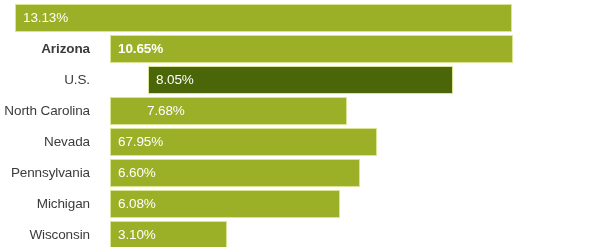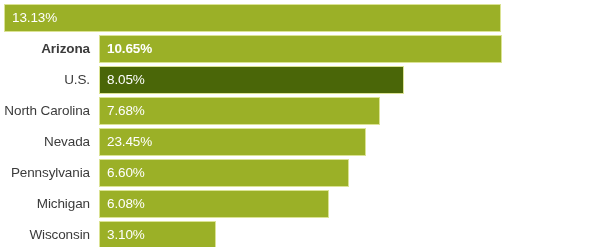--- a/index.html
+++ b/index.html
@@ -46,21 +46,21 @@
   }
 
   .bar-area {
     position: relative;
     flex: 1 1 auto;
     height: 28px;
   }
 
   .bar {
     position: absolute;
-    left: 4px;
+    left: 15px;
     top: 0;
     height: 28px;
     box-sizing: border-box;
     background: #9bb027;
     border: 1px solid #dbe394;
     display: flex;
     align-items: center;
     overflow: hidden;
   }
 
@@ -91,41 +91,41 @@
       </div>
     </div>
     <div class="row" style="top: 35px; font-weight: bold;">
       <div class="row-label">Arizona</div>
       <div class="bar-area">
         <div class="bar" style="width: 403px; background: rgb(155, 176, 39); border-color: rgb(219, 227, 148);">
           <span class="bar-value" style="color: rgb(255, 255, 255);">10.65%</span>
         </div>
       </div>
     </div>
-    <div class="row" style="top: 66px;">
+    <div class="row" style="top: 66px; gap: 38px;">
       <div class="row-label">U.S.</div>
       <div class="bar-area">
         <div class="bar highlight" style="width: 305px; background: rgb(74, 102, 8); border-color: rgb(219, 227, 148);">
           <span class="bar-value" style="color: rgb(255, 255, 255);">8.05%</span>
         </div>
       </div>
     </div>
     <div class="row" style="top: 97px;">
       <div class="row-label">North Carolina</div>
       <div class="bar-area">
-        <div class="bar" style="width: 281px; background: rgb(155, 176, 39); border-color: rgb(219, 227, 148);">
+        <div class="bar" style="width: 237px; background: rgb(155, 176, 39); border-color: rgb(219, 227, 148); padding-left: 29px;">
           <span class="bar-value" style="color: rgb(255, 255, 255);">7.68%</span>
         </div>
       </div>
     </div>
     <div class="row" style="top: 128px;">
       <div class="row-label">Nevada</div>
       <div class="bar-area">
         <div class="bar" style="width: 267px; background: rgb(155, 176, 39); border-color: rgb(219, 227, 148);">
-          <span class="bar-value" style="color: rgb(255, 255, 255);">23.45%</span>
+          <span class="bar-value" style="color: rgb(255, 255, 255);">67.95%</span>
         </div>
       </div>
     </div>
     <div class="row" style="top: 159px;">
       <div class="row-label">Pennsylvania</div>
       <div class="bar-area">
         <div class="bar" style="width: 250px; background: rgb(155, 176, 39); border-color: rgb(219, 227, 148);">
           <span class="bar-value" style="color: rgb(255, 255, 255);">6.60%</span>
         </div>
       </div>

